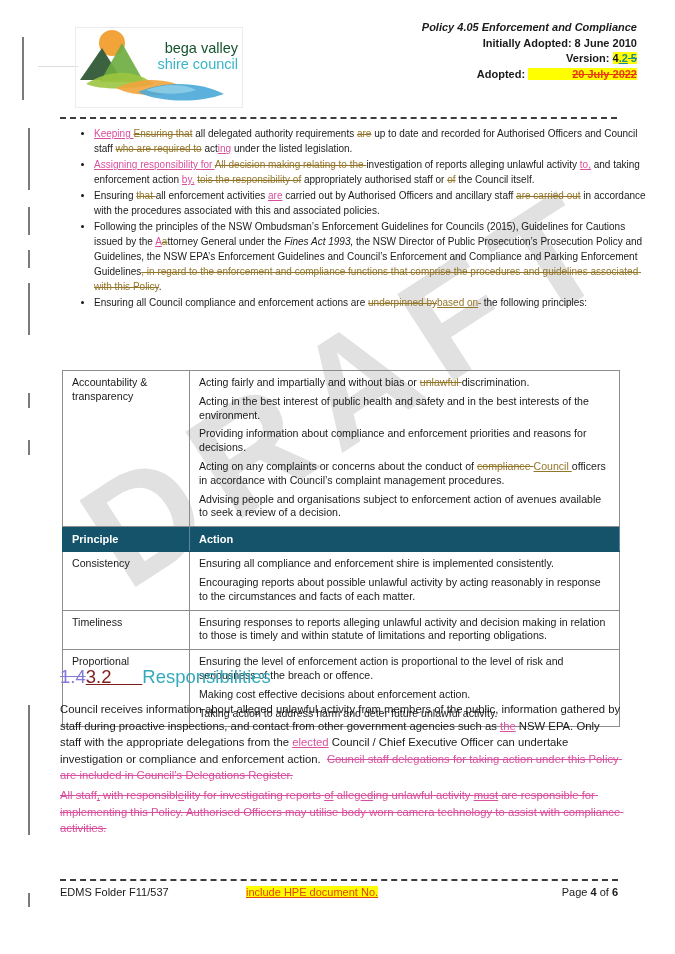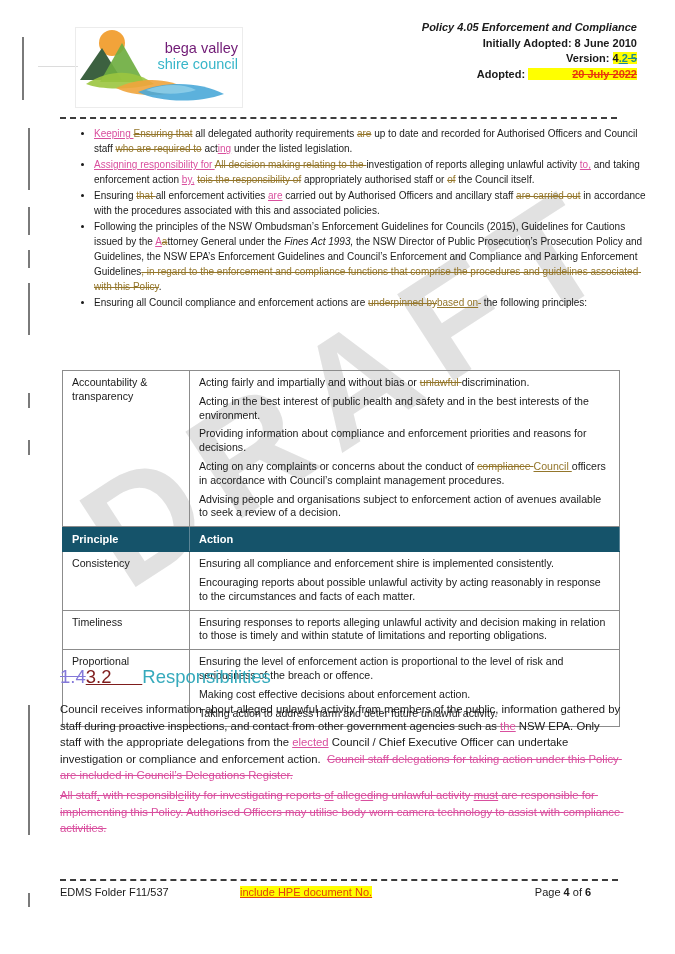--- a/index.html
+++ b/index.html
@@ -12,21 +12,21 @@
     position:absolute;left:40px;top:300px;width:620px;text-align:center;
     font-size:150px;font-weight:bold;letter-spacing:18px;color:#c9c9c9;opacity:.55;
     transform:rotate(-33deg);transform-origin:center center;pointer-events:none;z-index:0;
   }
   
   .revbar{position:absolute;width:2px;background:#7a7a7a;z-index:3;}
   
   .logo-box{position:absolute;left:75px;top:27px;width:166px;height:79px;border:1px solid #ececec;z-index:2;}
   .logo-box svg{position:absolute;left:0;top:0;}
   .brand{position:absolute;right:4px;top:12px;text-align:right;line-height:16px;}
-  .brand .top{font-size:14.5px;color:#701a75;}
+  .brand .top{font-size:14.5px;color:#14532d;}
   .brand .bottom{font-size:14.5px;color:#38b6c9;}
   .header-hline{position:absolute;left:38px;top:66px;width:40px;border-top:1px solid #dcdcdc;z-index:1;}
   .meta{position:absolute;right:38px;top:20px;width:330px;text-align:right;font-size:11px;line-height:15.5px;font-weight:bold;z-index:2;}
   .meta .title-line{font-style:italic;}
   
   .dash{position:absolute;left:60px;width:557px;border-top:2px dashed #3c3c3c;z-index:2;}
   
   .rich span{white-space:pre-wrap;}
   .s-n{}
   .s-b{font-weight:bold;}
@@ -58,22 +58,22 @@
   .policy-table td p{margin:0 0 5px 0;}
   .policy-table td p:last-child{margin-bottom:0;}
   
   .section-heading{position:absolute;left:60px;top:666px;font-size:18.5px;z-index:2;font-weight:normal;margin:0;}
   .section-heading .sec-title{color:#36aabc;}
   .para{position:absolute;left:60px;width:563px;font-size:11.3px;line-height:16.5px;z-index:2;margin:0;}
   .para1{top:701px;}
   .para2{top:787px;}
   
   .footer{position:absolute;left:60px;top:879px;width:558px;z-index:2;border-top:2px dashed #3c3c3c;padding-top:5px;
-          display:grid;grid-template-columns:180px 1fr 110px;font-size:11px;}
-  .footer .fright{text-align:center;}
+          display:grid;grid-template-columns:180px 1fr 110px;font-size:11px;gap:6px;}
+  .footer .fright{text-align:right;}
 </style>
 </head>
 <body>
 
 <div class="page">
 
   <div class="watermark">DRAFT</div>
 
   <div class="revbar" style="left:22px;top:37px;height:63px;"></div>
   <div class="revbar" style="left:28px;top:128px;height:62px;"></div>

